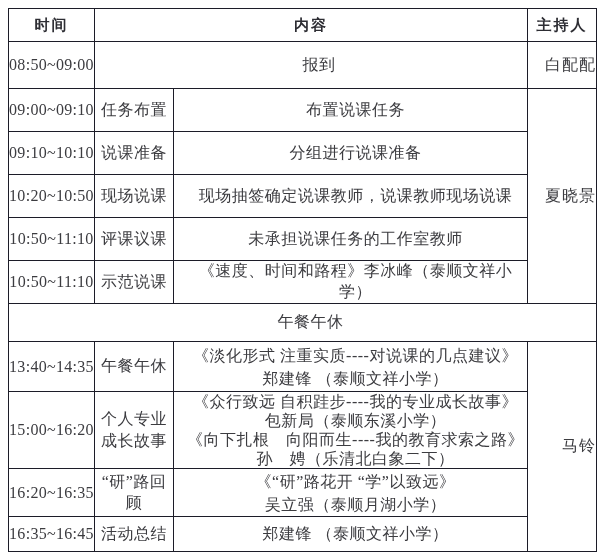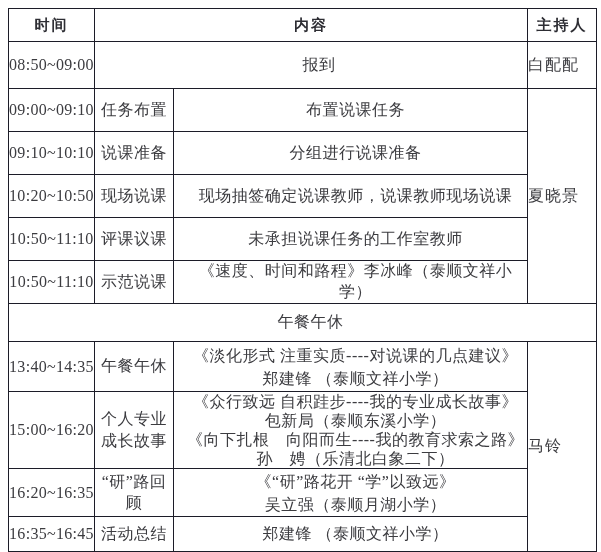--- a/index.html
+++ b/index.html
@@ -34,21 +34,21 @@
   }
   th {
     font-weight: bold;
     font-size: 15px;
     color: #2d2d33;
     letter-spacing: 2px;
     text-align: center;
   }
   td.time  { text-align: center; letter-spacing: 0.3px; }
   td.title { text-align: center; letter-spacing: 0.5px; border-radius: 6px; }
-  td.host  { text-align: left; letter-spacing: 1px; }
+  td.host  { text-align: right; letter-spacing: 1px; }
   td.content {
     text-align: center;
     padding-left: 10px;
     letter-spacing: 0.5px;
   }
   td.content.center { padding-left: 16px; }
   td.content div { white-space: nowrap; line-height: 23px; }
   td.content.tight div { line-height: 19px; }
   td.title div { line-height: 22px; }
 

